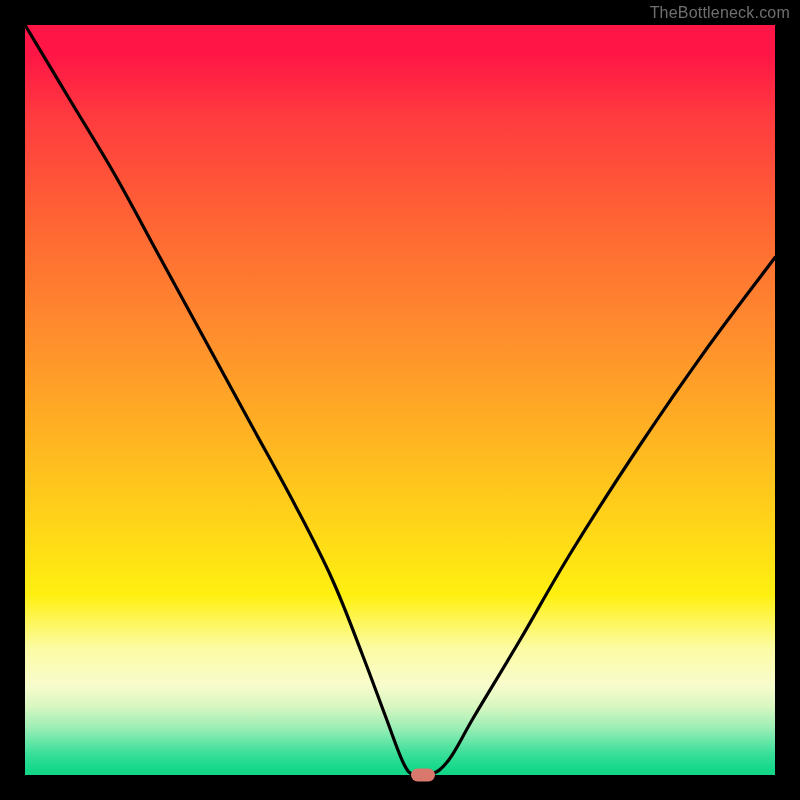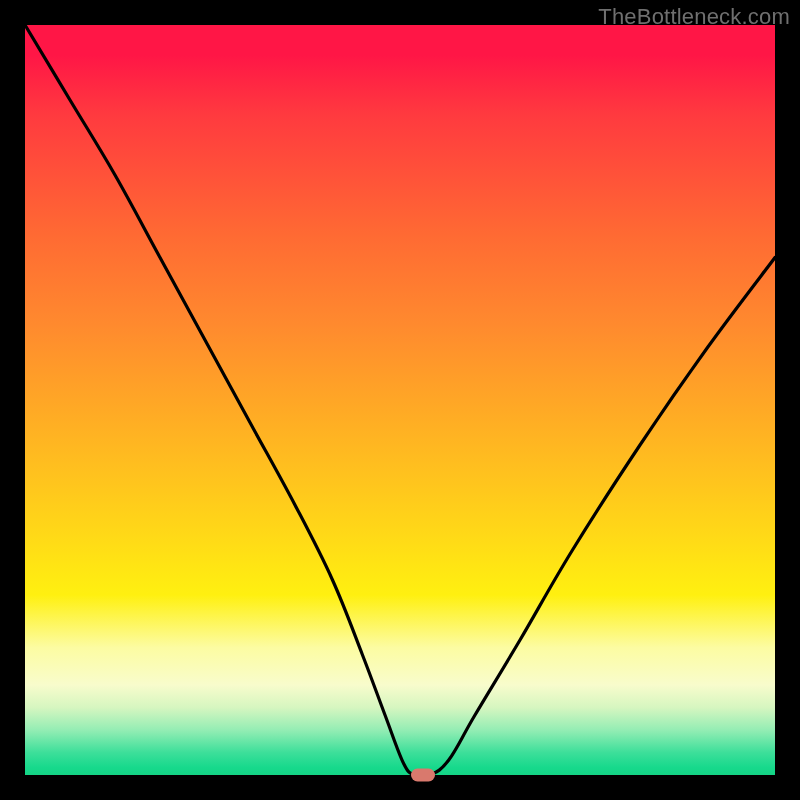--- a/index.html
+++ b/index.html
@@ -55,21 +55,21 @@
     height: 13px;
     border-radius: 7px;
     background: #d9796d;
     transform: translate(-50%, -50%);
   }
   .watermark {
     position: absolute;
     top: 4px;
     right: 10px;
     color: #6f6f6f;
-    font-size: 22px;
+    font-size: 16px;
     letter-spacing: 0.2px;
     font-weight: 400;
   }
 </style>
 </head>
 <body>
 
 <div class="frame">
   <div class="watermark">TheBottleneck.com</div>
   <div class="plot">

